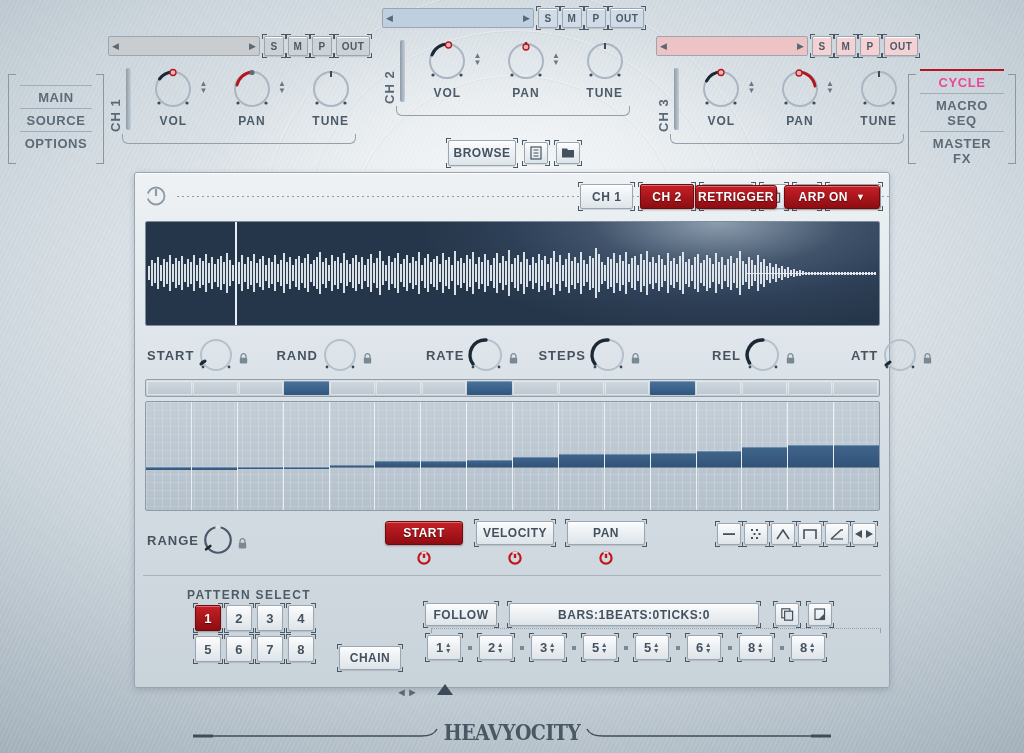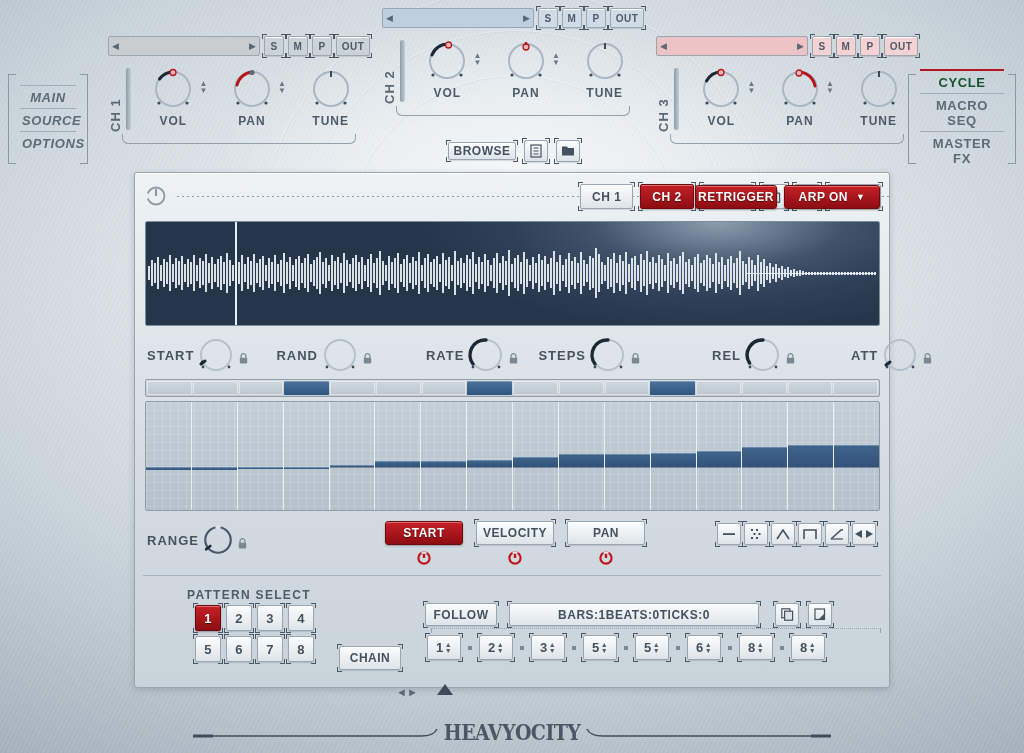--- a/index.html
+++ b/index.html
@@ -64,21 +64,21 @@
   .sidemenu{
     position:absolute; padding:0 12px;
     display:flex; flex-direction:column; justify-content:center;
   }
   .sidemenu .row{
     font-size:13px; font-weight:bold; letter-spacing:.6px;
     color:#5c6b78; padding:4px 2px 3px; text-align:center;
     border-top:1px solid #9fadb8;
   }
   .sidemenu .row:first-child{ border-top:1px solid #9fadb8; }
-  .sidemenu .row.active{ border-top:2px solid #b3161c; color:#14532d; }
+  .sidemenu .row.active{ border-top:2px solid #b3161c; color:#ec4899; }
 
   
   .chstrip{ position:absolute; }
   .slotbar{
     display:flex; align-items:stretch; height:20px; gap:4px;
   }
   .slotname{
     flex:1; display:flex; align-items:center; justify-content:space-between;
     border:1px solid #9aa7b2; border-radius:2px;
     padding:0 3px; position:relative;
@@ -206,21 +206,21 @@
   .playmark{ position:absolute; bottom:54px; left:438px; }
 </style>
 </head>
 <body>
 
 <div class="bgtex"></div>
 <div class="ring" style="left:300px; top:30px; width:430px; height:430px;"></div>
 <div class="ring" style="left:345px; top:75px; width:340px; height:340px;"></div>
 <div class="ring" style="left:258px; top:-12px; width:514px; height:514px;"></div>
 
-<div class="sidemenu brk" style="left:8px; top:74px; width:80px; height:90px;font-style:italic;">
+<div class="sidemenu brk" style="left:8px; top:74px; width:96px; height:90px;">
   <div class="row">MAIN</div>
   <div class="row">SOURCE</div>
   <div class="row">OPTIONS</div>
 </div>
 
 <div class="sidemenu brk" style="right:8px; top:74px; width:108px; height:90px;">
   <div class="row active">CYCLE</div>
   <div class="row">MACRO SEQ</div>
   <div class="row">MASTER FX</div>
 </div>
@@ -444,21 +444,21 @@
               <circle cx="37" cy="37" r="1.6" fill="#3c4a57"></circle>
             </svg></div>
         <div class="klabel">TUNE</div>
       </div>
     </div>
   </div>
   <div class="chbrace"></div>
 </div>
 
 <div style="position:absolute; left:448px; top:140px; display:flex; gap:8px; align-items:center;">
-  <div class="tickbtn" style="width:68px; height:18px;">
+  <div class="tickbtn" style="width:68px; height:26px;">
       <i class="c tl"></i>
       <i class="c tr"></i>
       <i class="c bl"></i>
       <i class="c br"></i>
       <span>BROWSE</span>
     </div>
   <div class="tickbtn" style="width:24px; height:22px;">
       <i class="c tl"></i>
       <i class="c tr"></i>
       <i class="c bl"></i>

